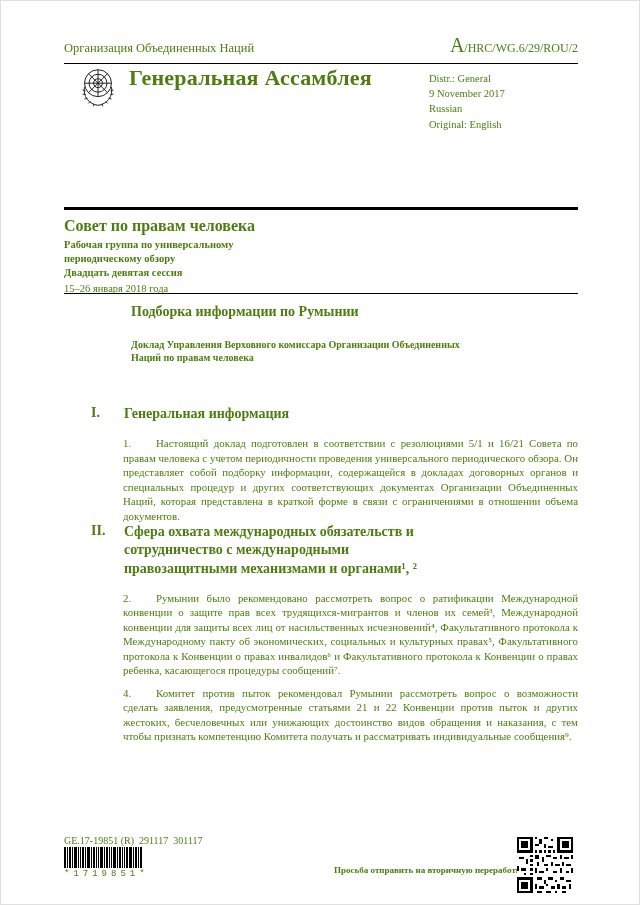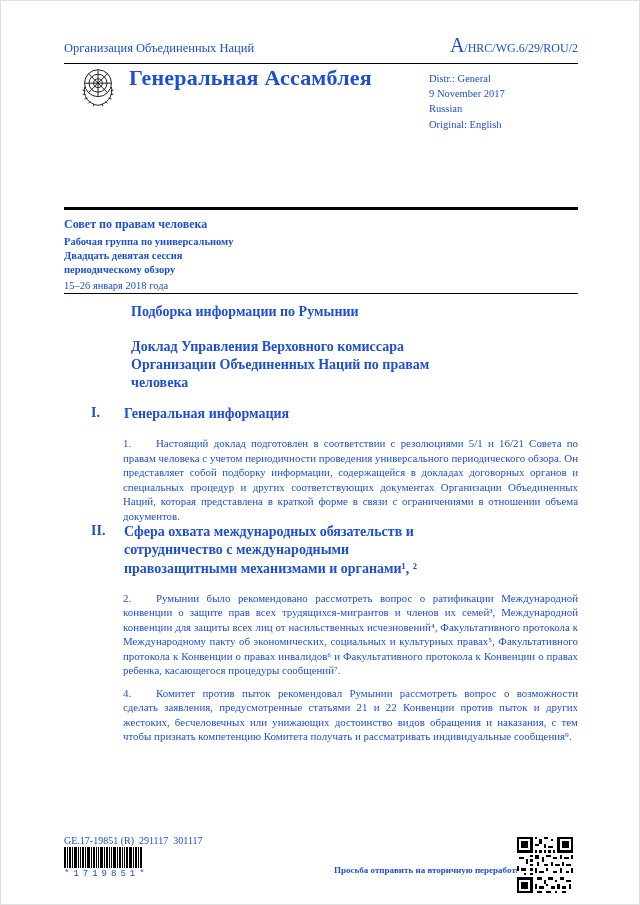--- a/index.html
+++ b/index.html
@@ -1,44 +1,44 @@
 <!DOCTYPE html>
 <html><head>
 <meta charset="utf-8">
 <style>
   * { margin:0; padding:0; box-sizing:border-box; }
   html,body { background:#ffffff; }
   .page {
     position:relative; width:640px; height:905px; background:#fff;
-    font-family:"Liberation Serif", serif; color:#1d4ed8;
+    font-family:"Liberation Serif", serif; color:#4d7c0f;
     border:1px solid #e0e0e0; overflow:hidden; margin:0 auto;
   }
   
   .org-row {
     position:absolute; top:33px; left:63px; width:514px;
     display:flex; justify-content:space-between; align-items:baseline;
     border-bottom:1px solid #000; padding-bottom:6px;
   }
   .org-name { font-size:12.5px; }
   .doc-symbol { font-size:12px; white-space:nowrap; }
   .sym-big { font-size:20px; }
   .emblem { position:absolute; top:62px; left:72px; width:50px; height:50px; }
   .assembly { position:absolute; top:64px; left:128px; font-size:22px; font-weight:bold; letter-spacing:.2px; }
   .distr { position:absolute; top:70px; left:428px; font-size:10.5px; line-height:1.45; }
   .rule-thick { position:absolute; top:206px; left:63px; width:514px; height:3px; background:#000; }
   
   .session { position:absolute; top:216px; left:63px; width:230px; }
-  .s-council { font-size:12px; font-weight:bold; margin-bottom:3px; }
+  .s-council { font-size:16px; font-weight:bold; margin-bottom:3px; }
   .s-line { font-size:10.5px; font-weight:bold; line-height:1.35; }
   .s-date { font-size:10.5px; line-height:1.35; margin-top:1px; }
   .rule-thin { position:absolute; top:292px; left:63px; width:514px; border-top:1px solid #000; }
   
   .title-block { position:absolute; top:303px; left:130px; width:410px; }
   .doc-title { font-size:14px; font-weight:bold; margin-bottom:18px; }
-  .doc-subtitle { font-size:14px; font-weight:bold; width:335px; line-height:1.3; }
+  .doc-subtitle { font-size:10px; font-weight:bold; width:335px; line-height:1.3; }
   
   .content { position:absolute; top:404px; left:63px; width:514px; }
   .section-row { display:flex; padding-left:27px; }
   .sec-num { width:33px; flex:0 0 33px; font-size:14px; font-weight:bold; }
   .sec-heading { font-size:14px; font-weight:bold; max-width:335px; line-height:1.3; }
   .sec2 { }
   .para { margin:13px 0 0 59px; width:455px; font-size:10.9px; line-height:1.33; text-align:justify; }
   .p-tight { margin-top:8px; }
   .pnum { display:inline-block; width:33px; }
   
@@ -85,22 +85,22 @@
     <div>9 November 2017</div>
     <div>Russian</div>
     <div>Original: English</div>
   </div>
 
   <div class="rule-thick"></div>
 
   <div class="session">
     <div class="s-council">Совет по правам человека</div>
     <div class="s-line">Рабочая группа по универсальному</div>
+    <div class="s-line">периодическому обзору</div>
     <div class="s-line">Двадцать девятая сессия</div>
-    <div class="s-line">периодическому обзору</div>
     <div class="s-date">15–26 января 2018 года</div>
   </div>
 
   <div class="rule-thin"></div>
 
   <div class="title-block">
     <h2 class="doc-title">Подборка информации по Румынии</h2>
     <h2 class="doc-subtitle">Доклад Управления Верховного комиссара Организации Объединенных Наций по правам человека</h2>
   </div>
 

